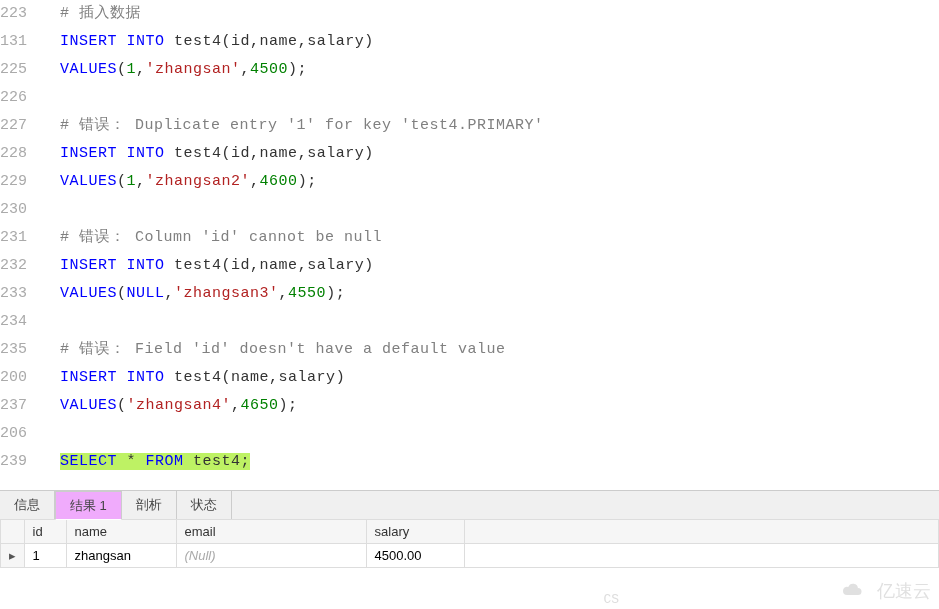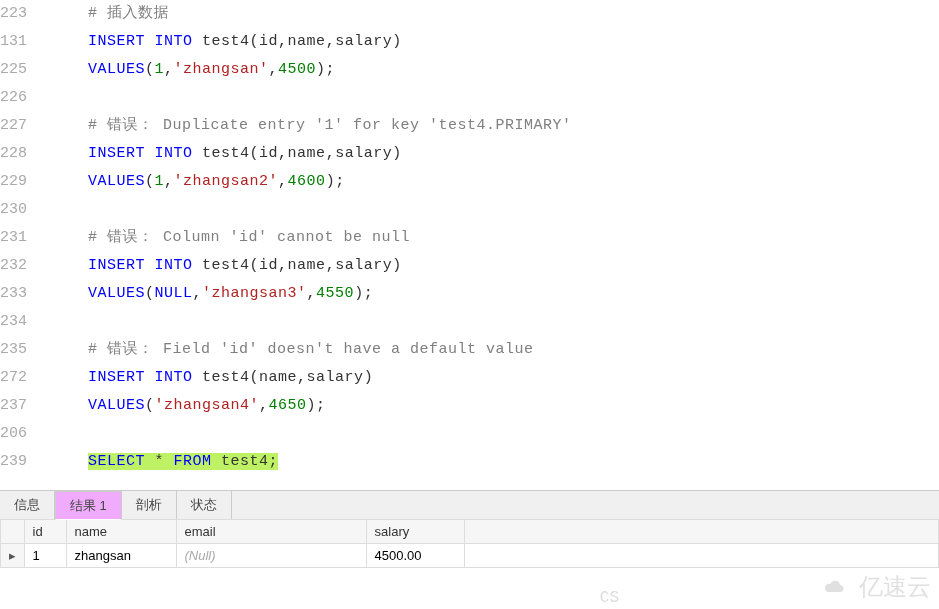--- a/index.html
+++ b/index.html
@@ -28,21 +28,20 @@
     }
     .gutter div, .code-line {
       height: 28px;
       line-height: 28px;
     }
     .code {
       flex: 1;
       padding-left: 5px;
       white-space: pre;
       letter-spacing: 0.5px;
-      margin-left: 28px;
     }
     .kw { color: #0000ff; }
     .str { color: #b22222; }
     .num { color: #008000; }
     .cmt { color: #808080; }
     .punct { color: #333; }
     .ident { color: #333; }
     .sel-hl { background: #bef264; }
     .bottom-panel {
       border-top: 1px solid #ccc;
@@ -94,54 +93,54 @@
     .col-id { width: 42px; text-align: right; }
     .col-name { width: 110px; }
     .col-email { width: 190px; }
     .col-salary { width: 98px; text-align: right; }
     .null-val { color: #aaa; font-style: italic; }
     .watermark {
       position: absolute;
       right: 8px;
       bottom: 6px;
       color: #ccc;
-      font-size: 24px;
+      font-size: 18px;
       font-family: "Microsoft YaHei", sans-serif;
       display: flex;
       align-items: center;
       gap: 14px;
       opacity: 0.6;
     }
     .cs-mark{
       position:absolute;
       right: 320px;
       bottom: 2px;
       color:#ddd;
-      font-size:16px;
+      font-size:13px;
     }
   </style>
 </head>
 <body>
 
 <div class="editor">
   <div class="gutter" id="gutter">
       <div>223</div>
       <div>131</div>
       <div>225</div>
       <div>226</div>
       <div>227</div>
       <div>228</div>
       <div>229</div>
       <div>230</div>
       <div>231</div>
       <div>232</div>
       <div>233</div>
       <div>234</div>
       <div>235</div>
-      <div>272</div>
+      <div>200</div>
       <div>237</div>
       <div>206</div>
       <div>239</div>
     </div>
   <div class="code" id="code"><div class="code-line"><span class="cmt"># 插入数据</span></div><div class="code-line"><span class="kw">INSERT</span><span class="ident"> </span><span class="kw">INTO</span><span class="ident"> test4</span><span class="punct">(</span><span class="ident">id</span><span class="punct">,</span><span class="ident">name</span><span class="punct">,</span><span class="ident">salary</span><span class="punct">)</span></div><div class="code-line"><span class="kw">VALUES</span><span class="punct">(</span><span class="num">1</span><span class="punct">,</span><span class="str">'zhangsan'</span><span class="punct">,</span><span class="num">4500</span><span class="punct">);</span></div><div class="code-line"></div><div class="code-line"><span class="cmt"># 错误： Duplicate entry '1' for key 'test4.PRIMARY'</span></div><div class="code-line"><span class="kw">INSERT</span><span class="ident"> </span><span class="kw">INTO</span><span class="ident"> test4</span><span class="punct">(</span><span class="ident">id</span><span class="punct">,</span><span class="ident">name</span><span class="punct">,</span><span class="ident">salary</span><span class="punct">)</span></div><div class="code-line"><span class="kw">VALUES</span><span class="punct">(</span><span class="num">1</span><span class="punct">,</span><span class="str">'zhangsan2'</span><span class="punct">,</span><span class="num">4600</span><span class="punct">);</span></div><div class="code-line"></div><div class="code-line"><span class="cmt"># 错误： Column 'id' cannot be null</span></div><div class="code-line"><span class="kw">INSERT</span><span class="ident"> </span><span class="kw">INTO</span><span class="ident"> test4</span><span class="punct">(</span><span class="ident">id</span><span class="punct">,</span><span class="ident">name</span><span class="punct">,</span><span class="ident">salary</span><span class="punct">)</span></div><div class="code-line"><span class="kw">VALUES</span><span class="punct">(</span><span class="kw">NULL</span><span class="punct">,</span><span class="str">'zhangsan3'</span><span class="punct">,</span><span class="num">4550</span><span class="punct">);</span></div><div class="code-line"></div><div class="code-line"><span class="cmt"># 错误： Field 'id' doesn't have a default value</span></div><div class="code-line"><span class="kw">INSERT</span><span class="ident"> </span><span class="kw">INTO</span><span class="ident"> test4</span><span class="punct">(</span><span class="ident">name</span><span class="punct">,</span><span class="ident">salary</span><span class="punct">)</span></div><div class="code-line"><span class="kw">VALUES</span><span class="punct">(</span><span class="str">'zhangsan4'</span><span class="punct">,</span><span class="num">4650</span><span class="punct">);</span></div><div class="code-line"></div><div class="code-line"><span class="sel-hl"><span class="kw">SELECT</span><span class="ident"> * </span><span class="kw">FROM</span><span class="ident"> test4</span><span class="punct">;</span></span></div></div>
 </div>
 
 <div class="bottom-panel">
   <div class="tabs" id="tabs">
       <div class="tab">信息</div>

